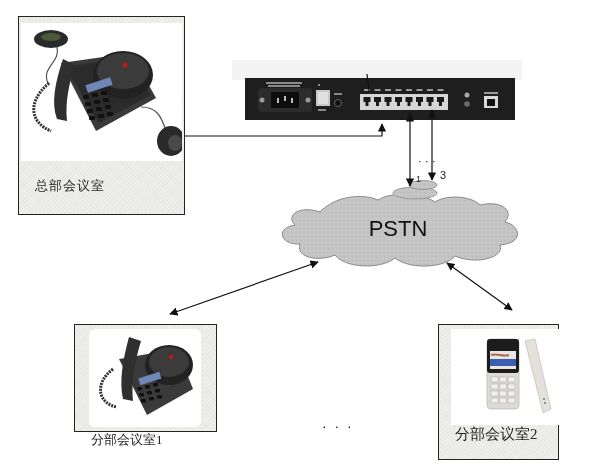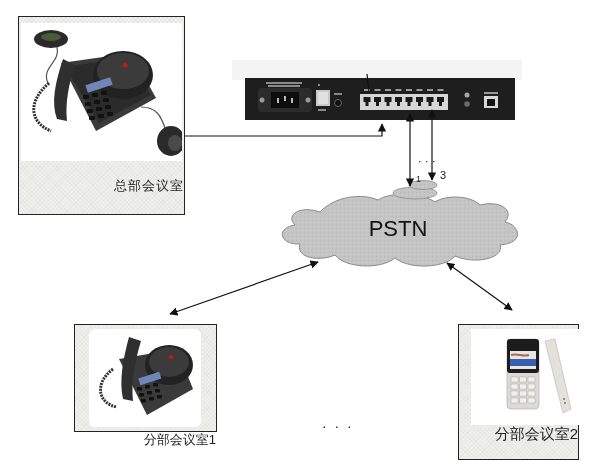--- a/index.html
+++ b/index.html
@@ -5,29 +5,29 @@
     html, body { margin: 0; padding: 0; background: #ffffff; }
     body { width: 600px; height: 471px; position: relative; overflow: hidden;
            font-family: "Liberation Sans", "DejaVu Sans", sans-serif; }
     .stage { position: absolute; left: 0; top: 0; width: 600px; height: 471px; }
     .room-box { position: absolute; border: 1px solid #222; box-sizing: border-box;
       background:
         repeating-linear-gradient(45deg, rgba(0,0,0,0.025) 0 1px, transparent 1px 3px),
         repeating-linear-gradient(-45deg, rgba(0,0,0,0.025) 0 1px, transparent 1px 3px),
         #efefeb; }
     .room-photo { position: absolute; background: #ffffff; border-radius: 6px; overflow: hidden; }
-    .room-label { position: absolute; left: 16px; right: 0; text-align: right;
-      font-family: Liberation Sans, sans-serif; color: #222; }
+    .room-label { position: absolute; left: 16px; right: 0; text-align: left;
+      font-family: Liberation Serif, serif; color: #222; }
     #hq { left: 18px; top: 16px; width: 167px; height: 199px; }
     #hq .room-photo { left: 2px; top: 6px; width: 161px; height: 138px; border-radius: 0; }
     #hq .room-label { top: 160px; font-size: 13px; letter-spacing: 1px; }
     #br1 { left: 74px; top: 324px; width: 143px; height: 108px; }
     #br1 .room-photo { left: 14px; top: 4px; width: 112px; height: 98px; }
     #br1 .room-label { top: 106px; font-size: 13px; }
-    #br2 { left: 438px; top: 324px; width: 121px; height: 136px; margin-left: 20px; }
+    #br2 { left: 438px; top: 324px; width: 121px; height: 136px; }
     #br2 .room-photo { left: 12px; top: 4px; width: 121px; height: 96px; border-radius: 0; }
     #br2 .room-label { top: 100px; font-size: 15px; }
     svg.overlay { position: absolute; left: 0; top: 0; }
     .ellipsis { position: absolute; font-size: 14px; color: #222; letter-spacing: 2px; }
     #dots-bottom { left: 322px; top: 418px; }
   </style>
 </head>
 <body>
 
 <div class="stage">

